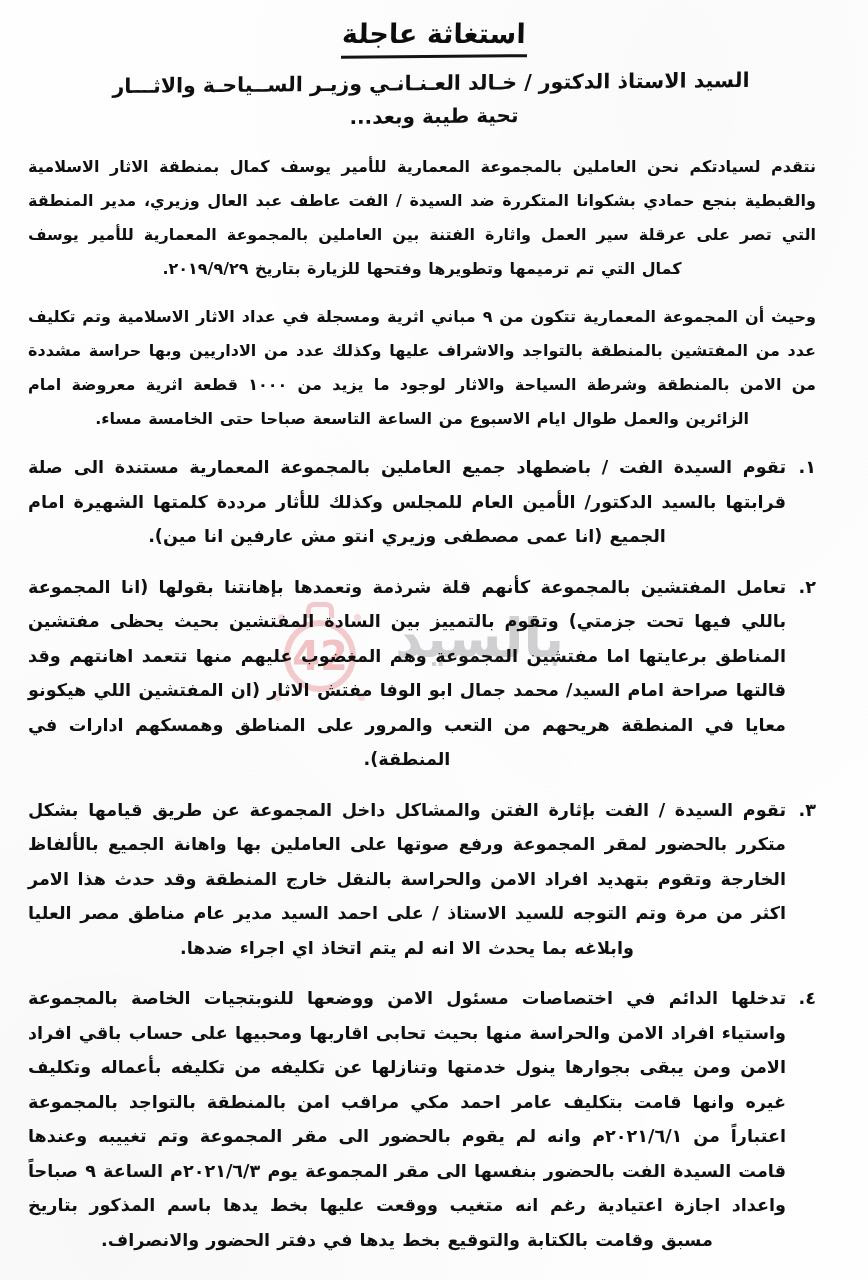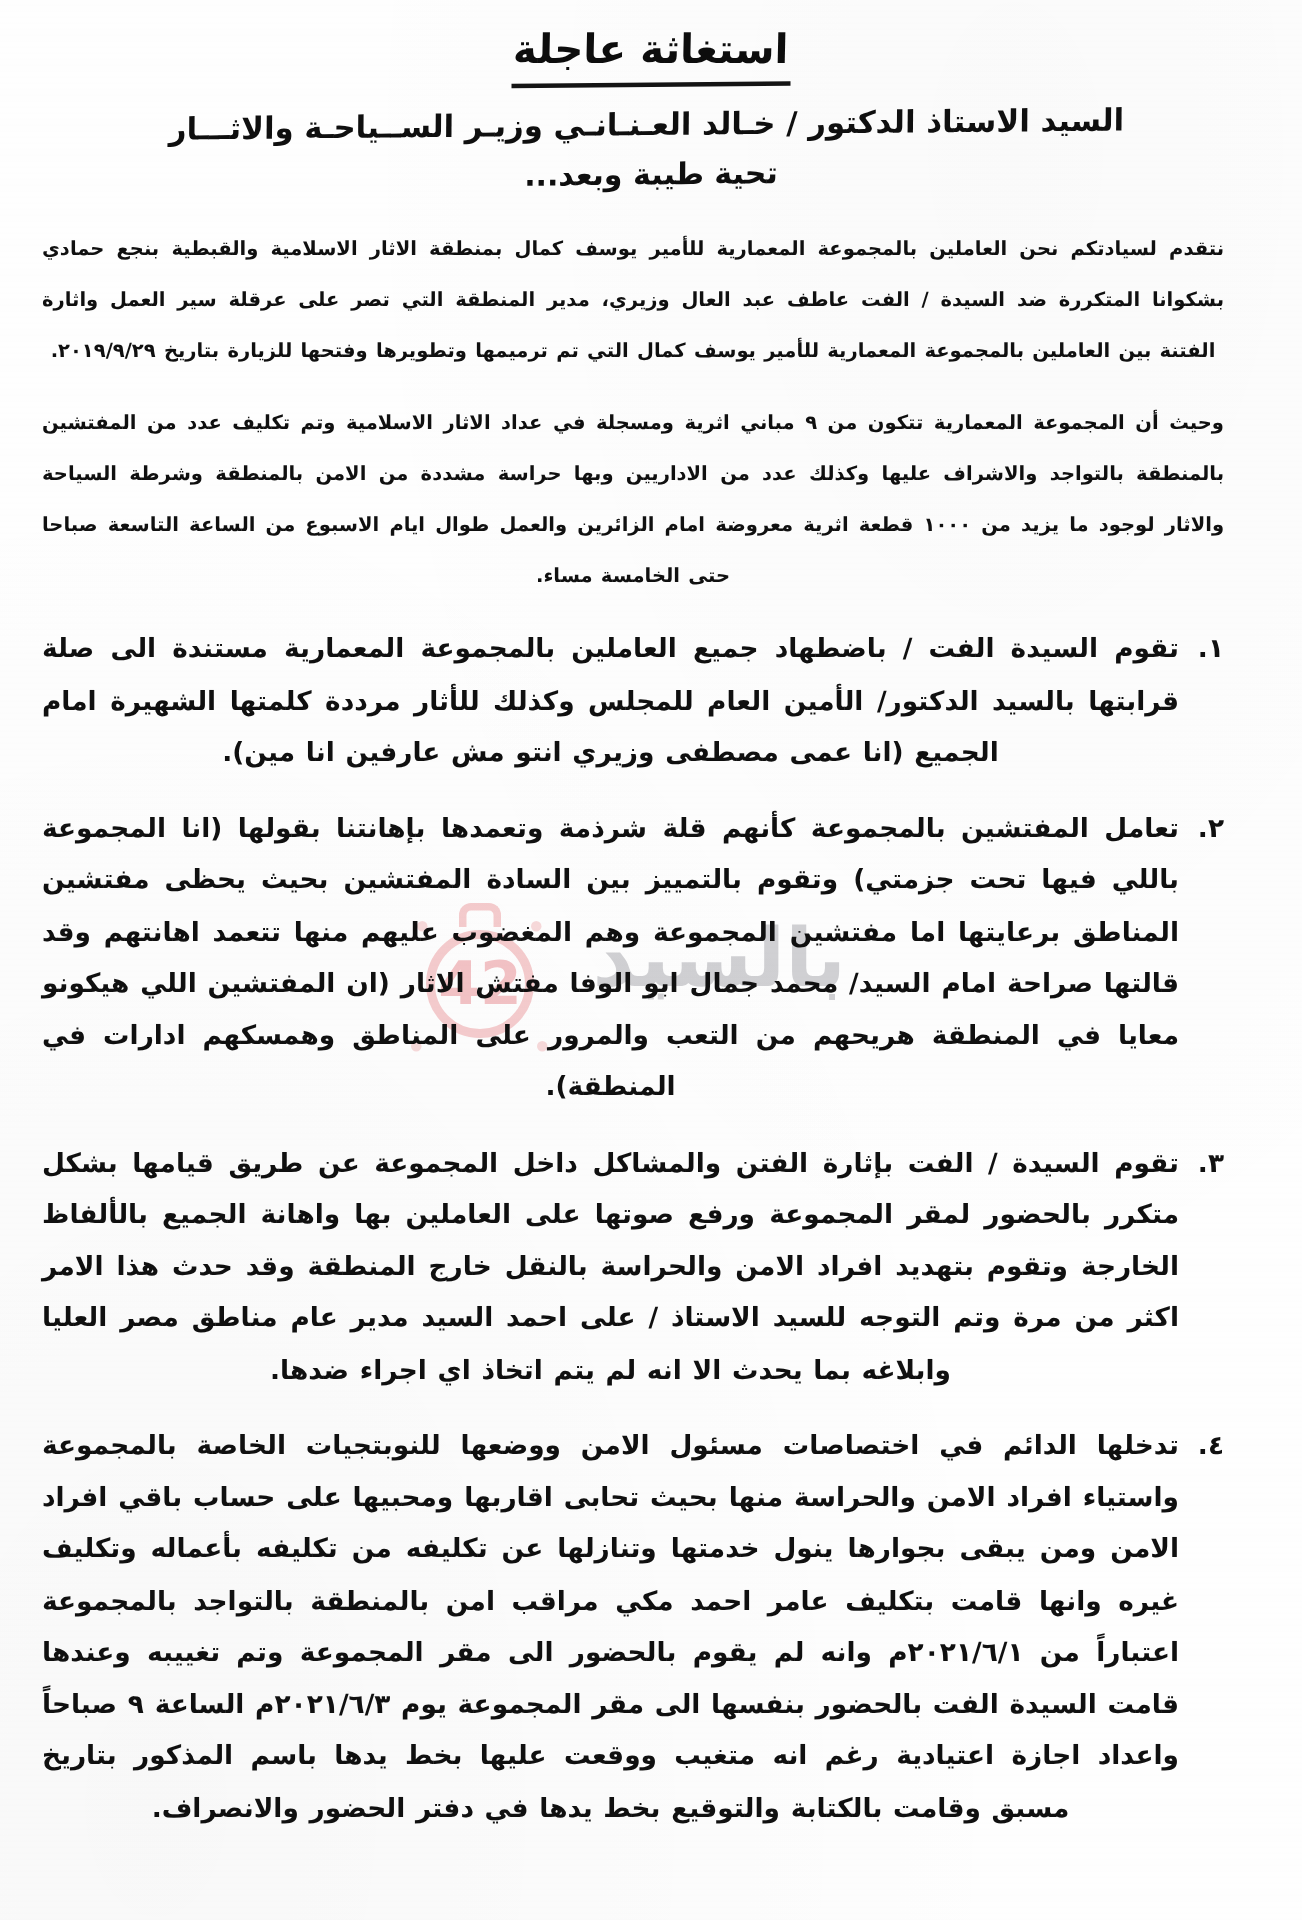--- a/index.html
+++ b/index.html
@@ -149,21 +149,21 @@
 
   
   .body-wrap {
     position: relative;
     z-index: 2;
     margin-top: 22px;
     padding: 0 52px 0 28px;
   }
   p.para {
     margin: 0 0 14px 0;
-    font-size: 13px;
+    font-size: 16px;
     font-weight: bold;
     line-height: 34px;
     text-align: justify;
     text-align-last: center;
     color: #101010;
     letter-spacing: -0.1px;
     word-spacing: 1px;
   }
   p.para.first { text-indent: 0; }
 

